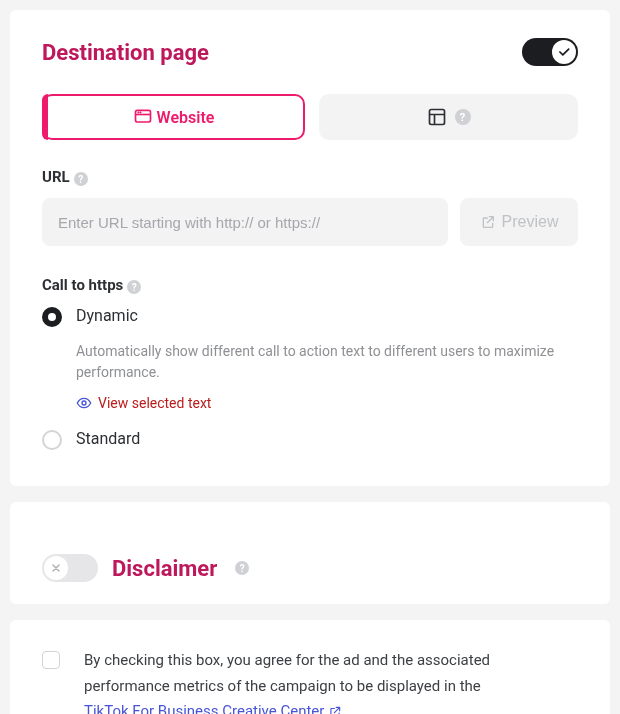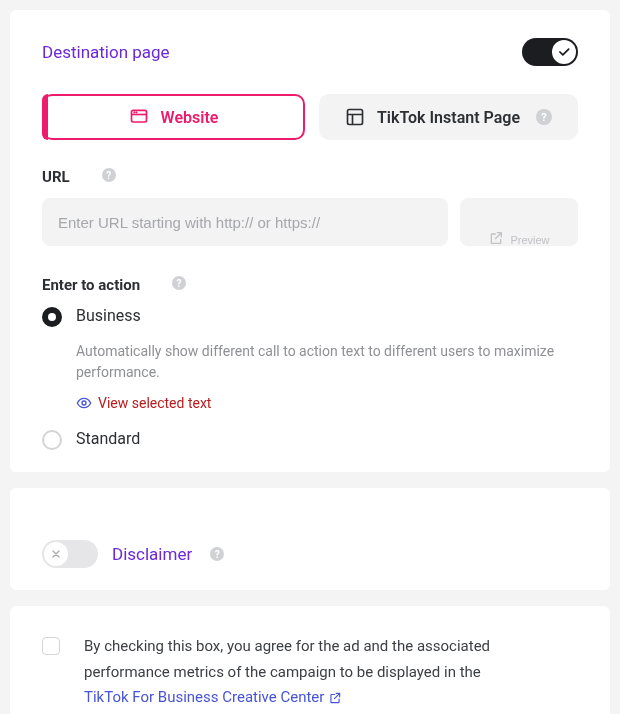--- a/index.html
+++ b/index.html
@@ -10,23 +10,23 @@
   padding: 10px;
 }
 .card {
   background: #fff;
   border-radius: 6px;
   padding: 28px 32px 22px 32px;
   margin-bottom: 16px;
 }
 .row { display: flex; align-items: center; }
 .section-title {
-  font-size: 17px;
-  font-weight: 400;
-  color: #6d28d9;
+  font-size: 22px;
+  font-weight: 700;
+  color: #be185d;
 }
 .header-row { justify-content: space-between; margin-bottom: 28px; }
 .toggle {
   width: 56px; height: 28px;
   border-radius: 14px;
   background: #1c1d21;
   position: relative;
   cursor: pointer;
 }
 .toggle .knob {
@@ -40,21 +40,21 @@
 .toggle.off .knob { right: auto; left: 2px; }
 .toggle.off .knob svg path { stroke: #b1b1b4; }
 .tabs { display: flex; gap: 14px; margin-bottom: 28px; }
 .tab {
   flex: 1;
   height: 46px;
   border-radius: 10px;
   display: flex;
   align-items: center;
   justify-content: center;
-  gap: 12px;
+  gap: 4px;
   font-size: 16px;
   font-weight: 600;
   cursor: pointer;
   position: relative;
 }
 .tab.sel {
   border: 2px solid #ee1b6c;
   color: #ee1b6c;
   background: #fff;
 }
@@ -84,43 +84,43 @@
   display: inline-flex; align-items: center; justify-content: center;
   margin-left: 4px;
   flex-shrink: 0;
 }
 .helpicon.small { width: 14px; height: 14px; font-size: 10px; }
 .field-label {
   font-size: 15px;
   font-weight: 700;
   color: #2c2f33;
   margin-bottom: 12px;
-  display: flex; align-items: flex-start; gap: 28px;
+  display: flex; align-items: flex-end;
 }
 .url-row { display: flex; gap: 12px; margin-bottom: 30px; }
 .input {
   flex: 1;
   height: 48px;
   background: #f3f3f4;
   border: none;
   border-radius: 8px;
   padding: 0 16px;
   font-size: 15px;
   color: #2c2f33;
   outline: none;
 }
 .input::placeholder { color: #a5a7ab; }
 .preview-btn {
   width: 118px; height: 48px;
   background: #f3f3f4;
   border: none;
   border-radius: 8px;
   color: #c0c2c5;
-  font-size: 11px;
-  display: flex; align-items: flex-end; justify-content: center;
+  font-size: 16px;
+  display: flex; align-items: center; justify-content: center;
   gap: 6px;
   cursor: pointer;
 }
 .radio-opt {
   display: flex; align-items: flex-start;
   margin-bottom: 14px;
   cursor: pointer;
 }
 .radio {
   width: 20px; height: 20px;
@@ -201,59 +201,58 @@
       </span>
       <span>Website</span>
     </div>
     <div class="tab unsel">
       <span class="tabicon">
         <svg width="20" height="20" viewBox="0 0 24 24" fill="none">
             <rect x="3" y="3" width="18" height="18" rx="2" stroke="#2c2f33" stroke-width="2"></rect>
             <path d="M3 9h18M9 9v12" stroke="#2c2f33" stroke-width="2"></path>
           </svg>
       </span>
-      <span>TikTok Instant Page</span>
       <span class="helpicon">?</span>
     </div>
   </div>
 
   <div class="field-label">
     <span>URL</span>
     <span class="helpicon small">?</span>
   </div>
 
   <div class="url-row">
     <input class="input" type="text" placeholder="Enter URL starting with http:// or https://" style="">
     <button class="preview-btn">
       <svg width="16" height="16" viewBox="0 0 24 24" fill="none">
           <path d="M14 4h6v6M20 4l-9 9M19 14v5a1 1 0 01-1 1H6a1 1 0 01-1-1V7a1 1 0 011-1h5" stroke="#c0c2c5" stroke-width="2" stroke-linecap="round" stroke-linejoin="round"></path>
         </svg>
       <span>Preview</span>
     </button>
   </div>
 
   <div class="field-label">
-    <span>Enter to action</span>
+    <span>Call to https</span>
     <span class="helpicon small">?</span>
   </div>
 
   <div class="radio-opt">
     <div class="radio checked"></div>
-    <div class="radio-label">Business</div>
+    <div class="radio-label">Dynamic</div>
   </div>
   <div class="radio-desc">Automatically show different call to action text to different users to maximize performance.</div>
   <div class="link-btn">
     <svg width="16" height="16" viewBox="0 0 24 24" fill="none">
         <path d="M2 12s3.5-7 10-7 10 7 10 7-3.5 7-10 7S2 12 2 12z" stroke="#4754d6" stroke-width="2"></path>
         <circle cx="12" cy="12" r="3" stroke="#4754d6" stroke-width="2"></circle>
       </svg>
     <span>View selected text</span>
   </div>
 
-  <div class="radio-opt" style="margin-bottom:0">
+  <div class="radio-opt" style="margin-bottom:14px">
     <div class="radio"></div>
     <div class="radio-label">Standard</div>
   </div>
 </div>
 
 <div class="card disclaimer-card">
   <div class="row disclaimer-row">
     <div class="toggle off">
       <div class="knob">
         <svg width="12" height="12" viewBox="0 0 24 24" fill="none">

